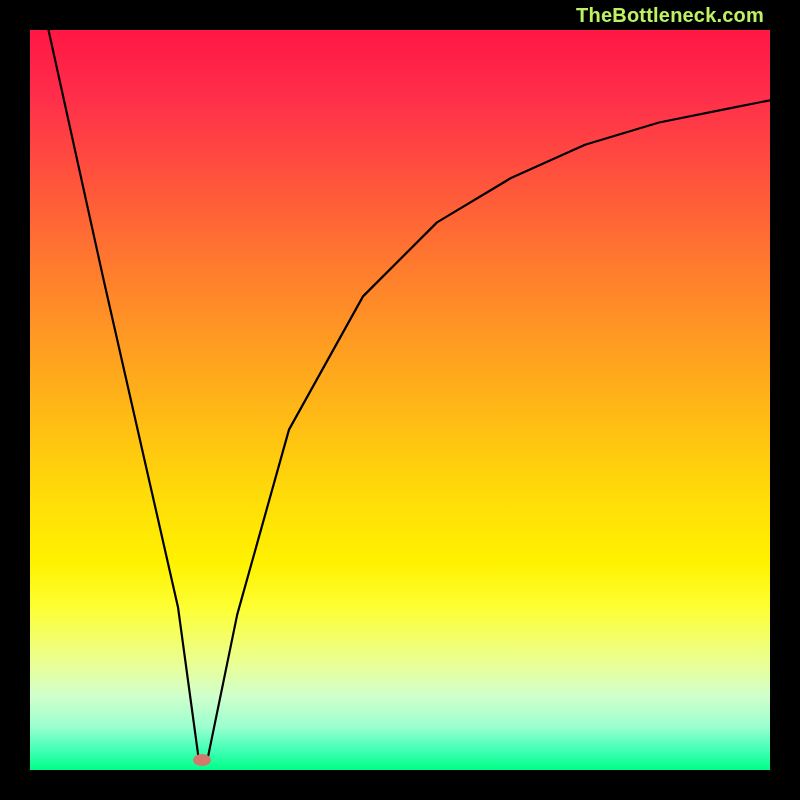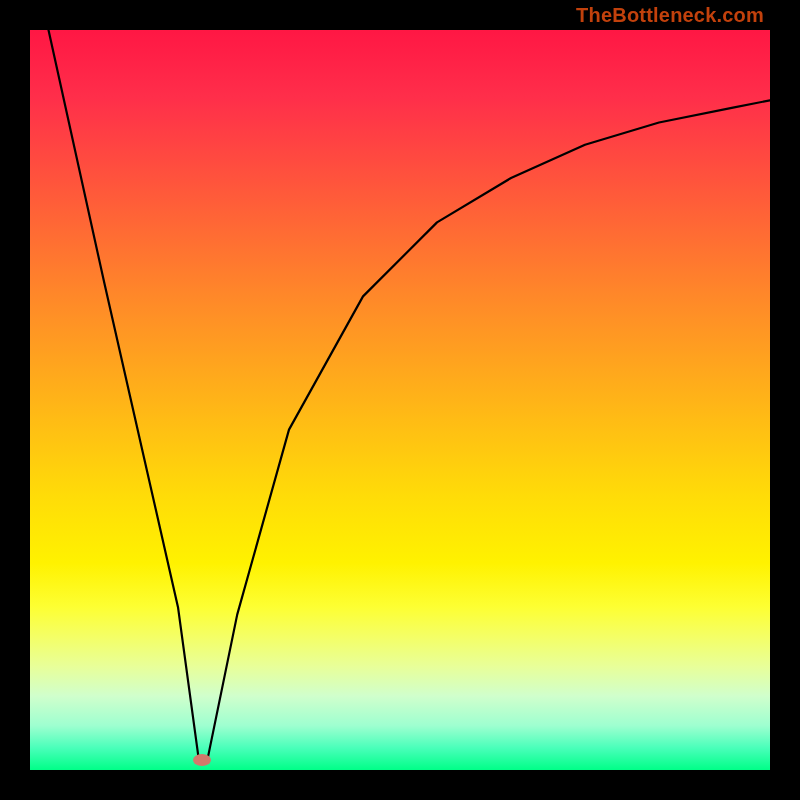--- a/index.html
+++ b/index.html
@@ -76,14 +76,14 @@
   <div class="plot-area">
     <div class="gradient-bg"></div>
 
     <svg class="curve" viewBox="0 0 740 740" preserveAspectRatio="none">
       <path id="curve-path" fill="none" stroke="#000" stroke-width="2.2" stroke-linecap="round" stroke-linejoin="round" d="M18.5 0.0 L74.0 251.6 L111.0 414.4 L148.0 577.2 L168.7 728.9 L177.6 728.9 L207.2 584.6 L259.0 399.6 L333.0 266.4 L407.0 192.4 L481.0 148.0 L555.0 114.7 L629.0 92.5 L703.0 77.7 L740.0 70.3 "></path>
     </svg>
 
     <div class="marker" id="min-marker" style="background: rgb(210, 121, 107); left: 171.68px; top: 729.64px;"></div>
   </div>
 
-  <div class="watermark" id="wm" style="top: 4px; right: 36px; color: #c2410c;">TheBottleneck.com</div>
+  <div class="watermark" id="wm" style="top: 4px; right: 36px; color: #bef264;">TheBottleneck.com</div>
 </div>
 
 </body></html>

